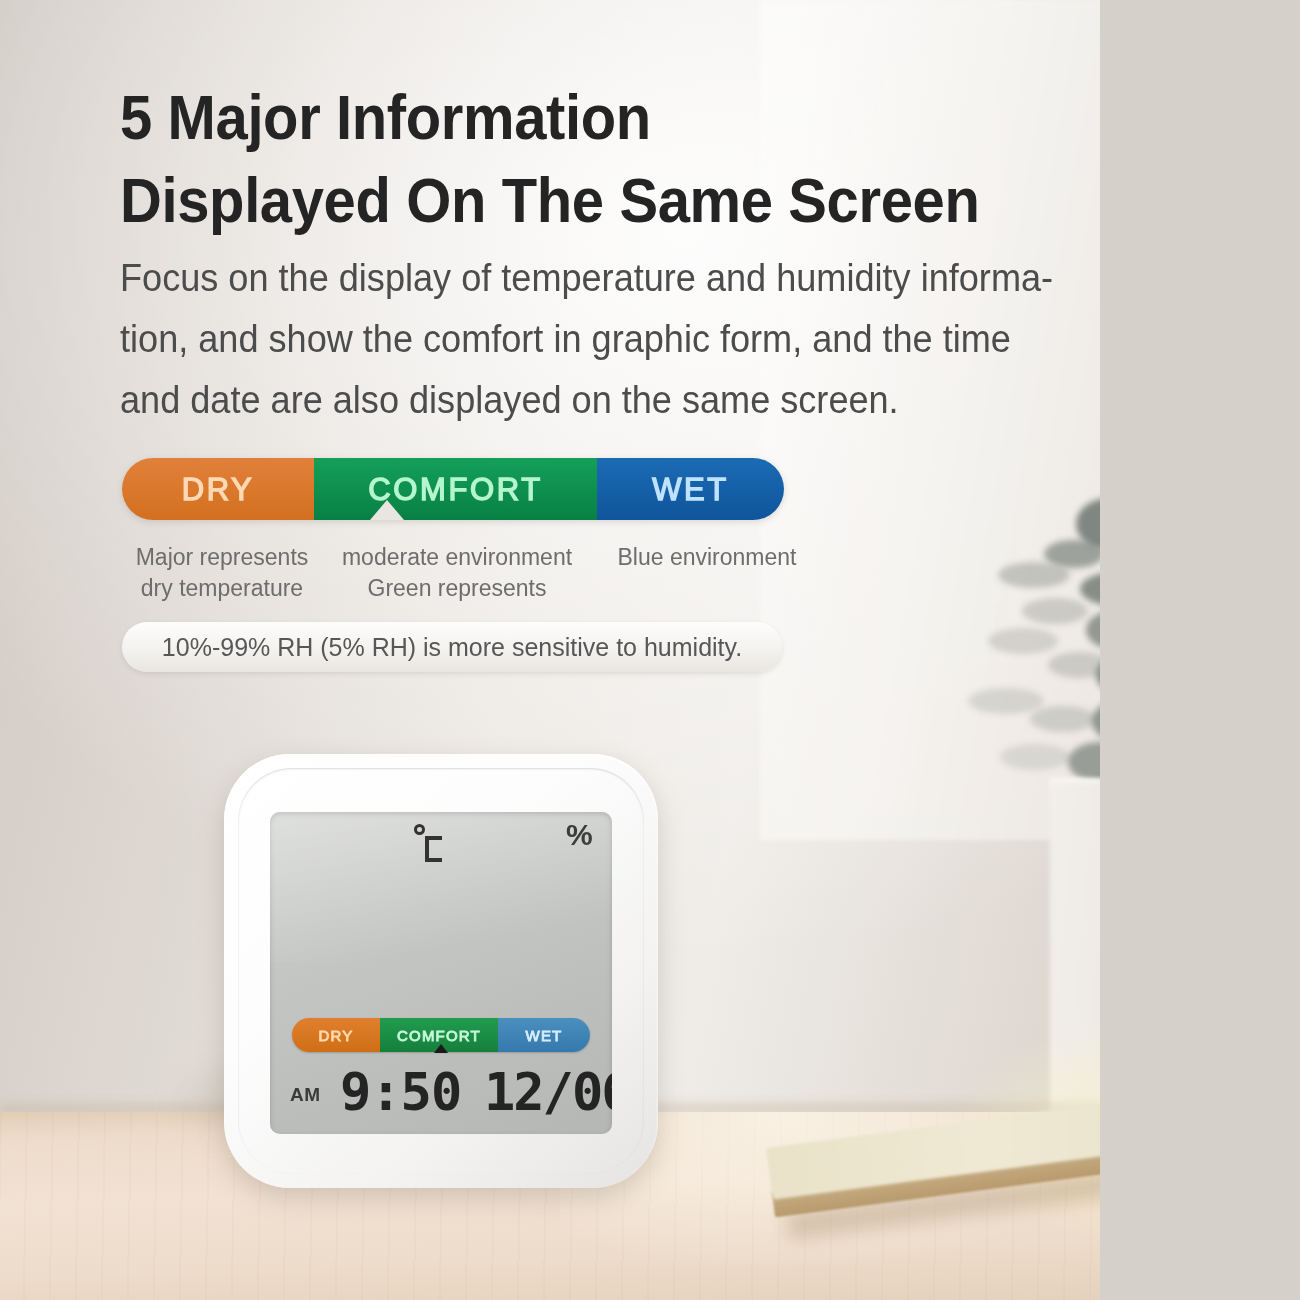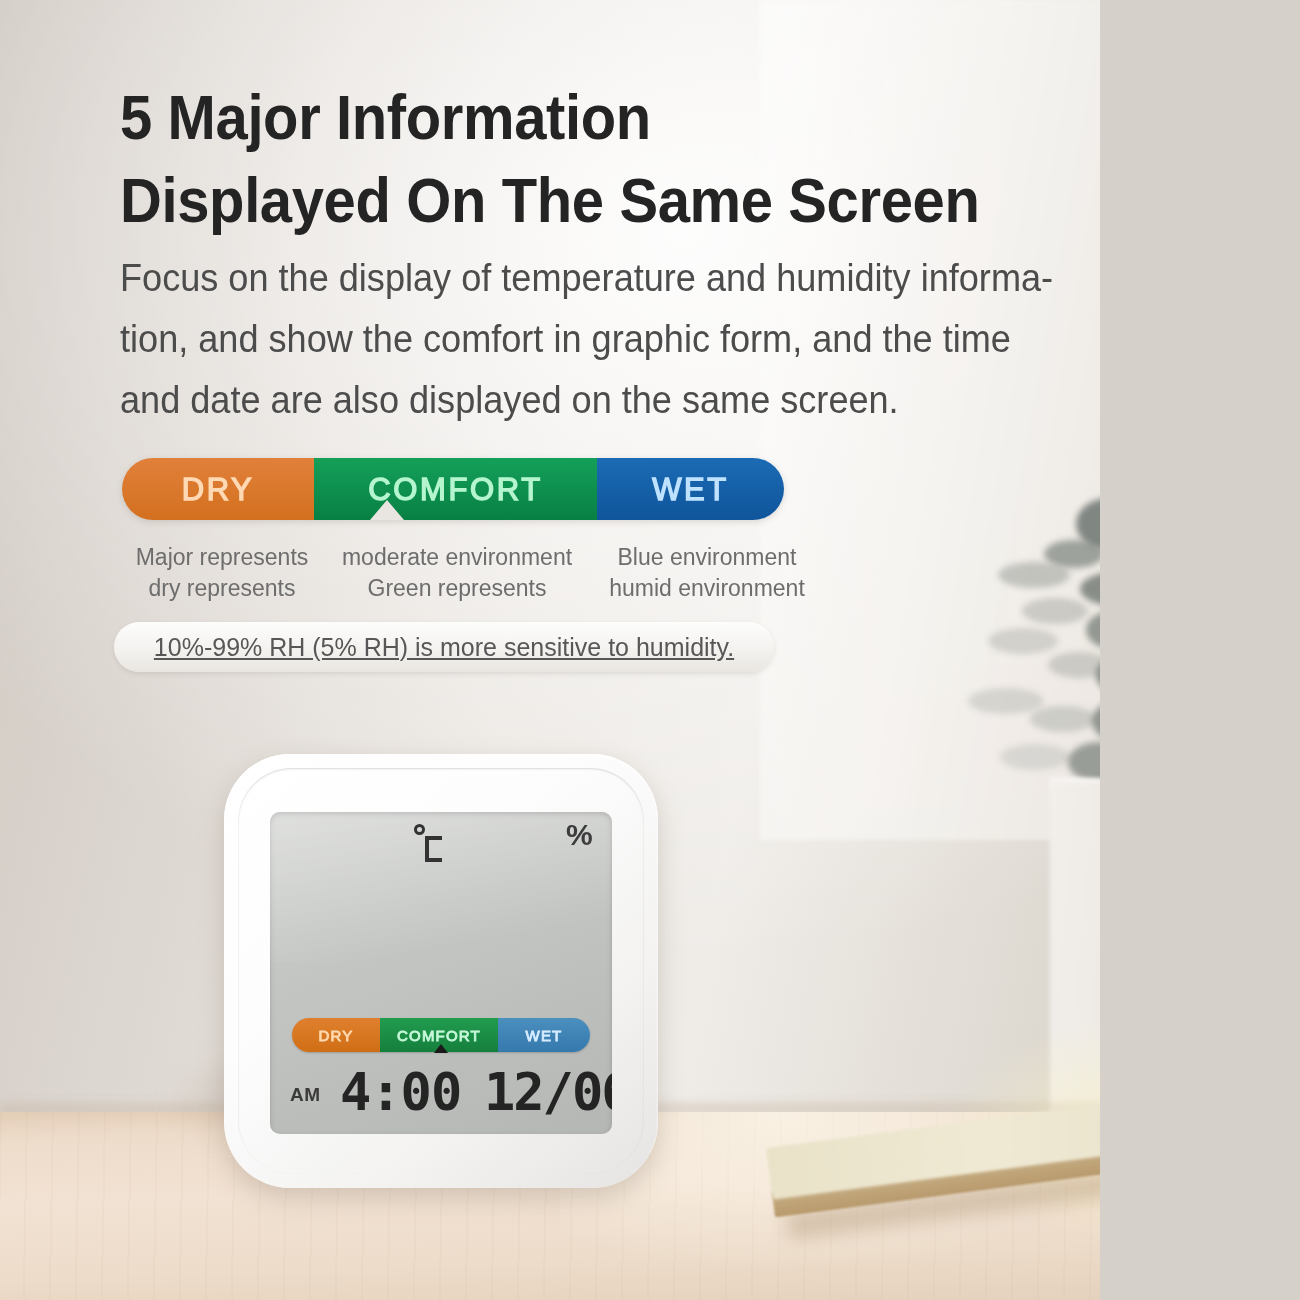--- a/index.html
+++ b/index.html
@@ -141,26 +141,26 @@
   .legend-captions{
     position:absolute;left:122px;top:542px;width:700px;
     display:flex;font-size:23px;line-height:1.34;color:#6d6d6d;text-align:center;
   }
   .legend-captions div{white-space:nowrap;}
   .cap1{flex:0 0 200px;}
   .cap2{flex:0 0 270px;}
   .cap3{flex:1 1 auto;}
 
   .rh-pill{
-    position:absolute;left:114px;top:622px;width:660px;height:50px;
+    position:absolute;left:122px;top:622px;width:660px;height:50px;
     border-radius:25px;
     background:linear-gradient(180deg,#fdfdfc 0%,#f4f2ef 55%,#e9e6e1 100%);
     box-shadow:0 2px 5px rgba(130,122,112,.18);
     display:flex;align-items:center;justify-content:center;
-    font-size:25px;color:#575757;text-decoration:underline;
+    font-size:25px;color:#575757;
   }
 
   
   .device-shadow{
     position:absolute;left:196px;top:1120px;width:470px;height:70px;
     background:radial-gradient(50% 55% at 50% 50%,rgba(120,96,70,.40),rgba(120,96,70,0) 72%);
     filter:blur(7px);
   }
   .device-shadow2{
     position:absolute;left:120px;top:1020px;width:260px;height:150px;
@@ -326,29 +326,28 @@
     </div>
     <div class="seg seg-wet">
       <span>WET</span>
     </div>
   </div>
   <div class="notch"></div>
 
   <div class="legend-captions">
     <div class="cap1">
       <div>Major represents</div>
-      <div>dry represents</div>
+      <div>dry temperature</div>
     </div>
     <div class="cap2">
       <div>moderate environment</div>
       <div>Green represents</div>
     </div>
     <div class="cap3">
       <div>Blue environment</div>
-      <div>humid environment</div>
     </div>
   </div>
 
   <div class="rh-pill">10%-99% RH (5% RH) is more sensitive to humidity.</div>
 
   <div class="device-shadow2"></div>
   <div class="device-shadow"></div>
 
   <div class="device">
     <div class="device-inner-ring"></div>
@@ -371,19 +370,19 @@
           <span>COMFORT</span>
         </div>
         <div class="mseg mseg-wet">
           <span>WET</span>
         </div>
       </div>
       <div class="mini-marker"></div>
 
       <div class="lcd-time">
         <div class="am">AM</div>
-        <div class="clock">4:00</div>
+        <div class="clock">9:50</div>
         <div class="date">12/06</div>
       </div>
     </div>
   </div>
 
 </div>
 
 </body></html>

